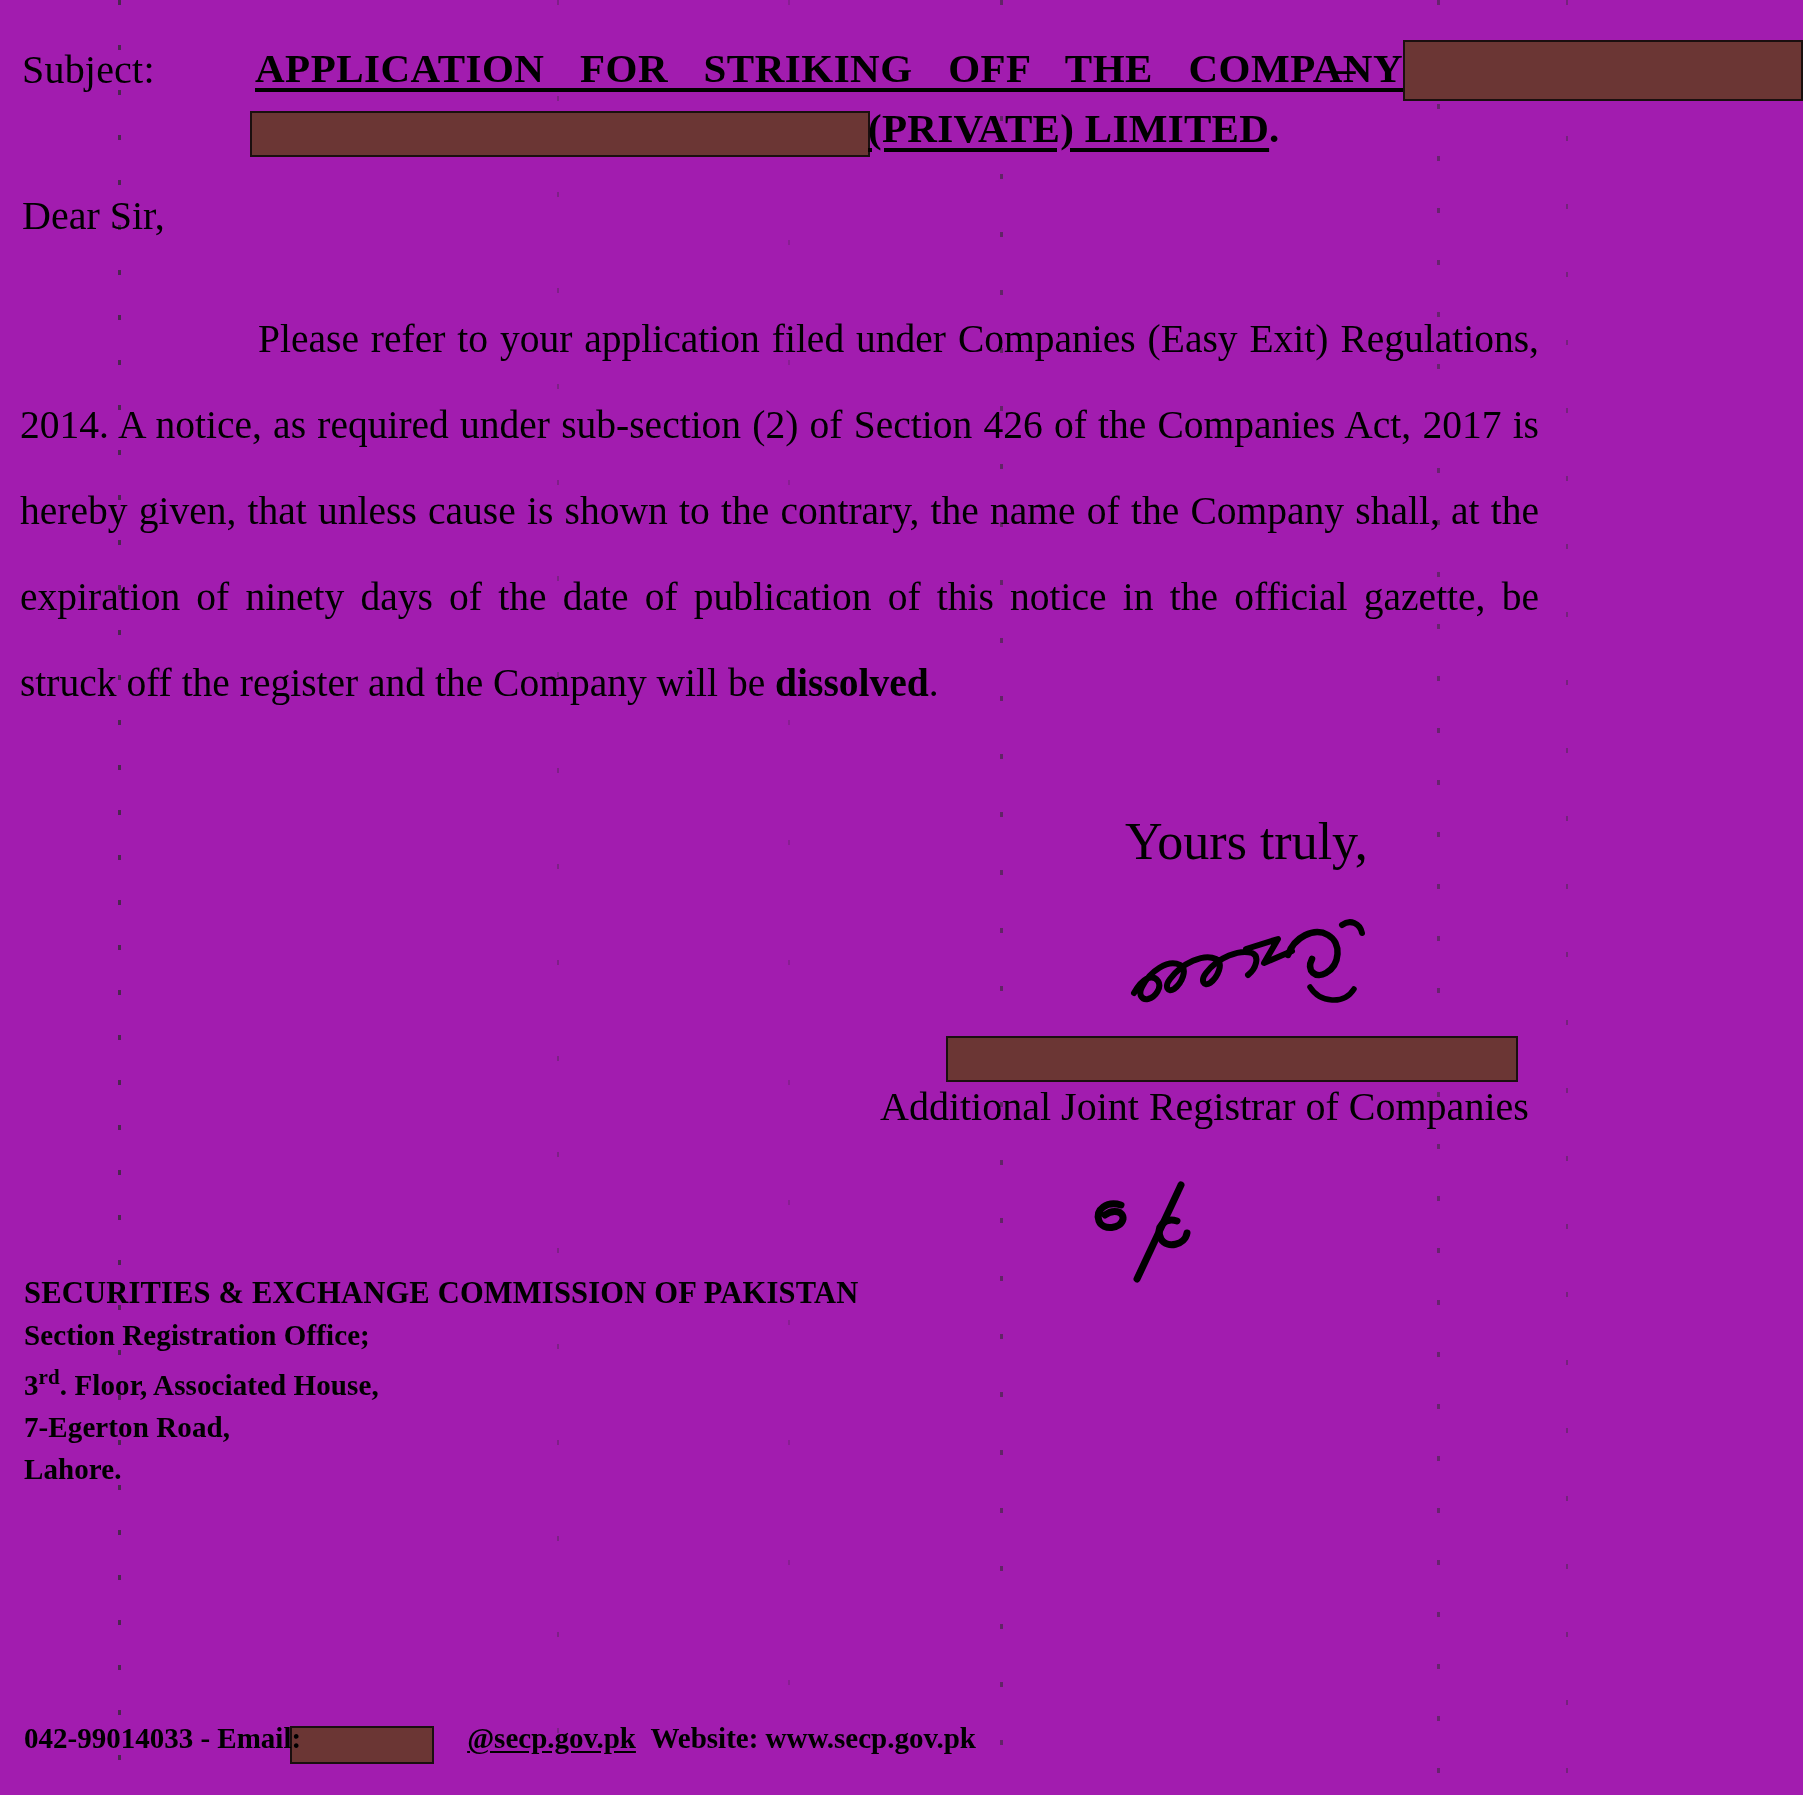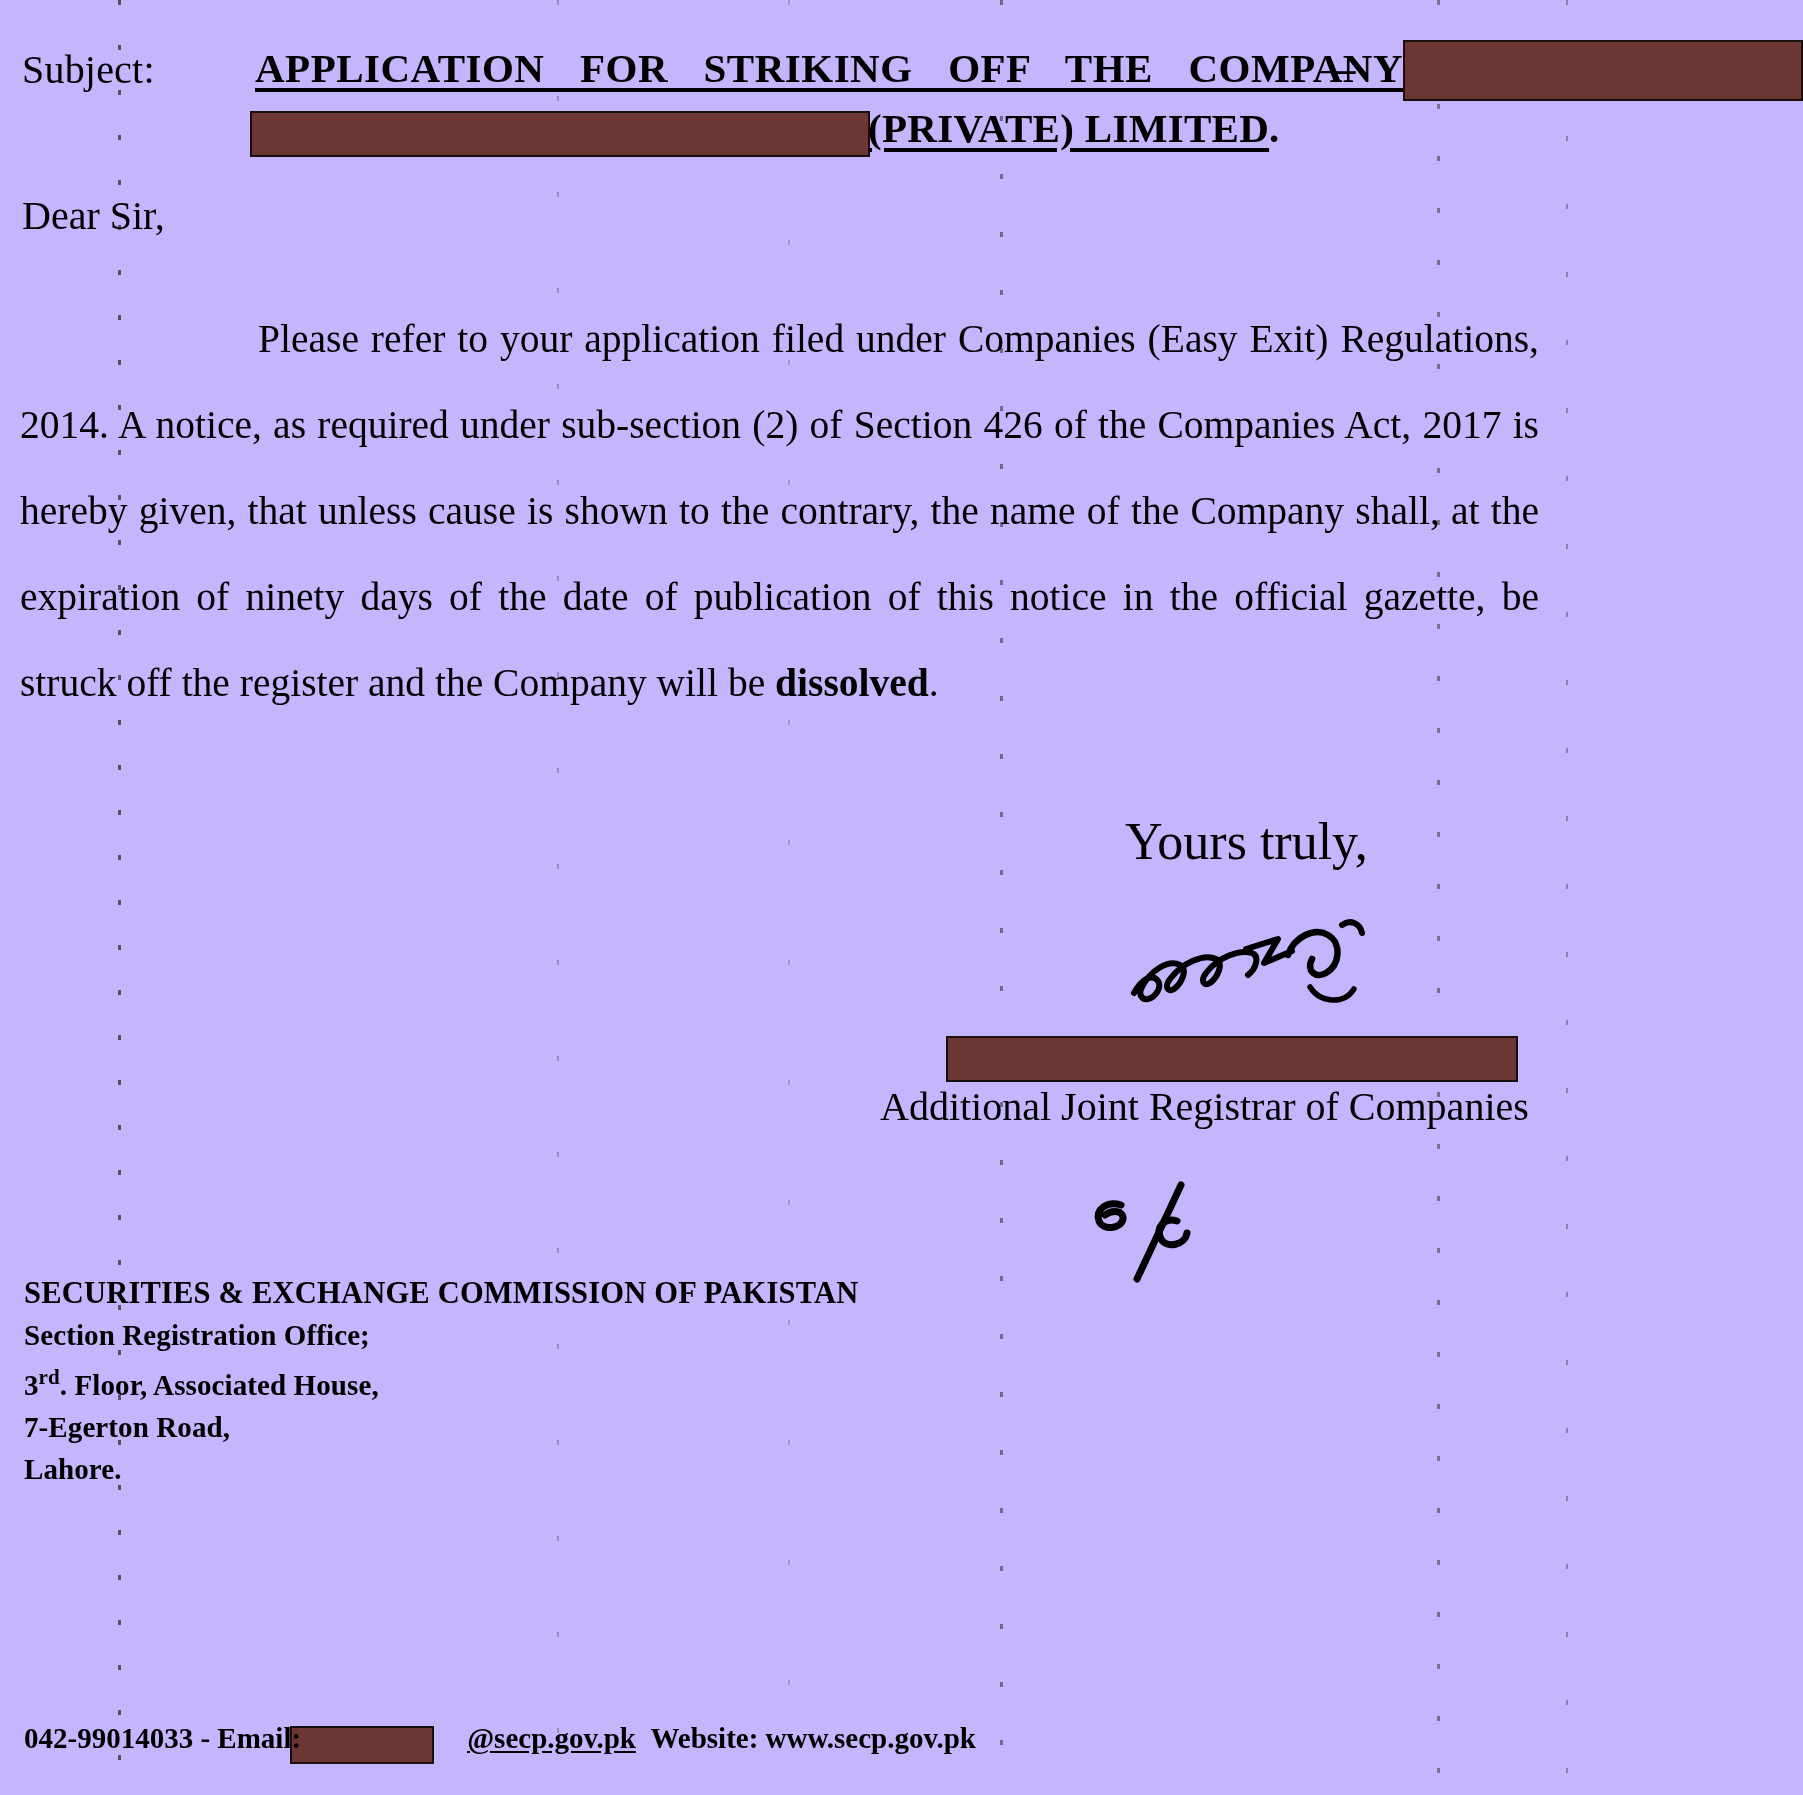--- a/index.html
+++ b/index.html
@@ -10,21 +10,21 @@
   }
   body {
     font-family: "Liberation Serif", "DejaVu Serif", serif;
     color: #000000;
   }
 
   .page {
     position: relative;
     width: 1803px;
     height: 1795px;
-    background: #c4b5fd;
+    background: #a21caf;
     overflow: hidden;
   }
 
   
   .scan-dots {
     position: absolute;
     top: 0;
     width: 3px;
     height: 1795px;
     background-image: linear-gradient(to bottom,

